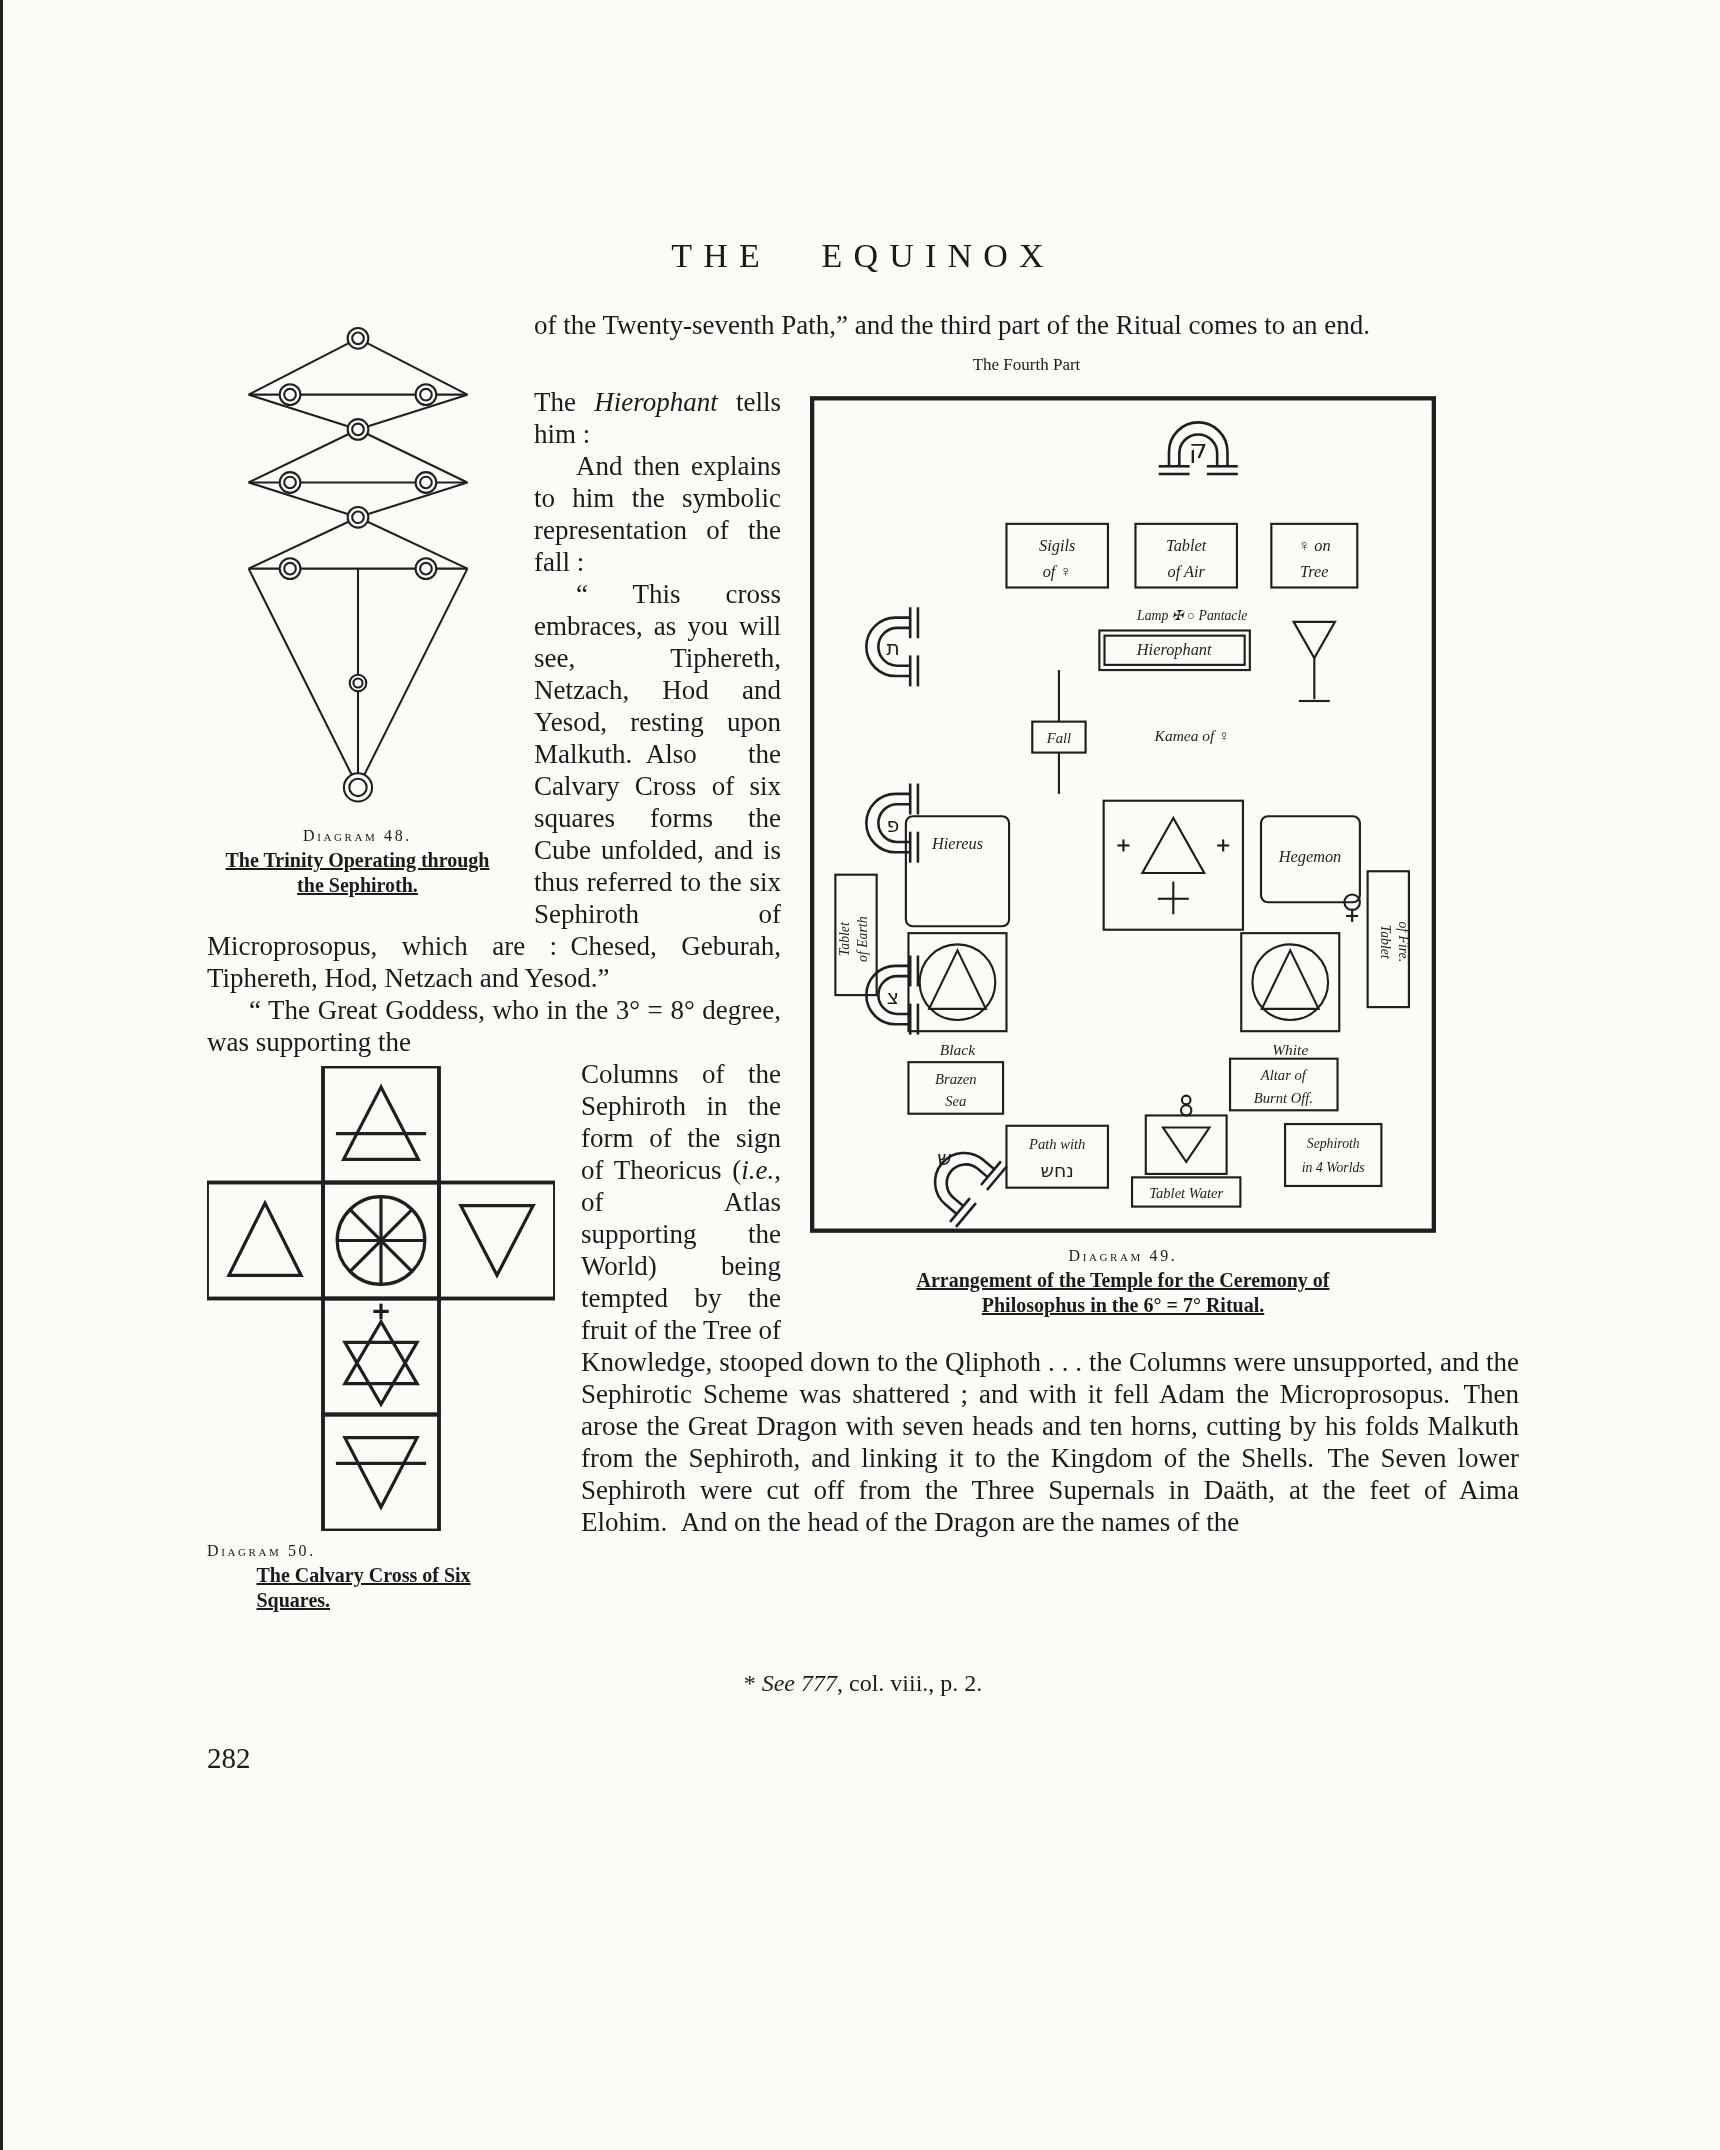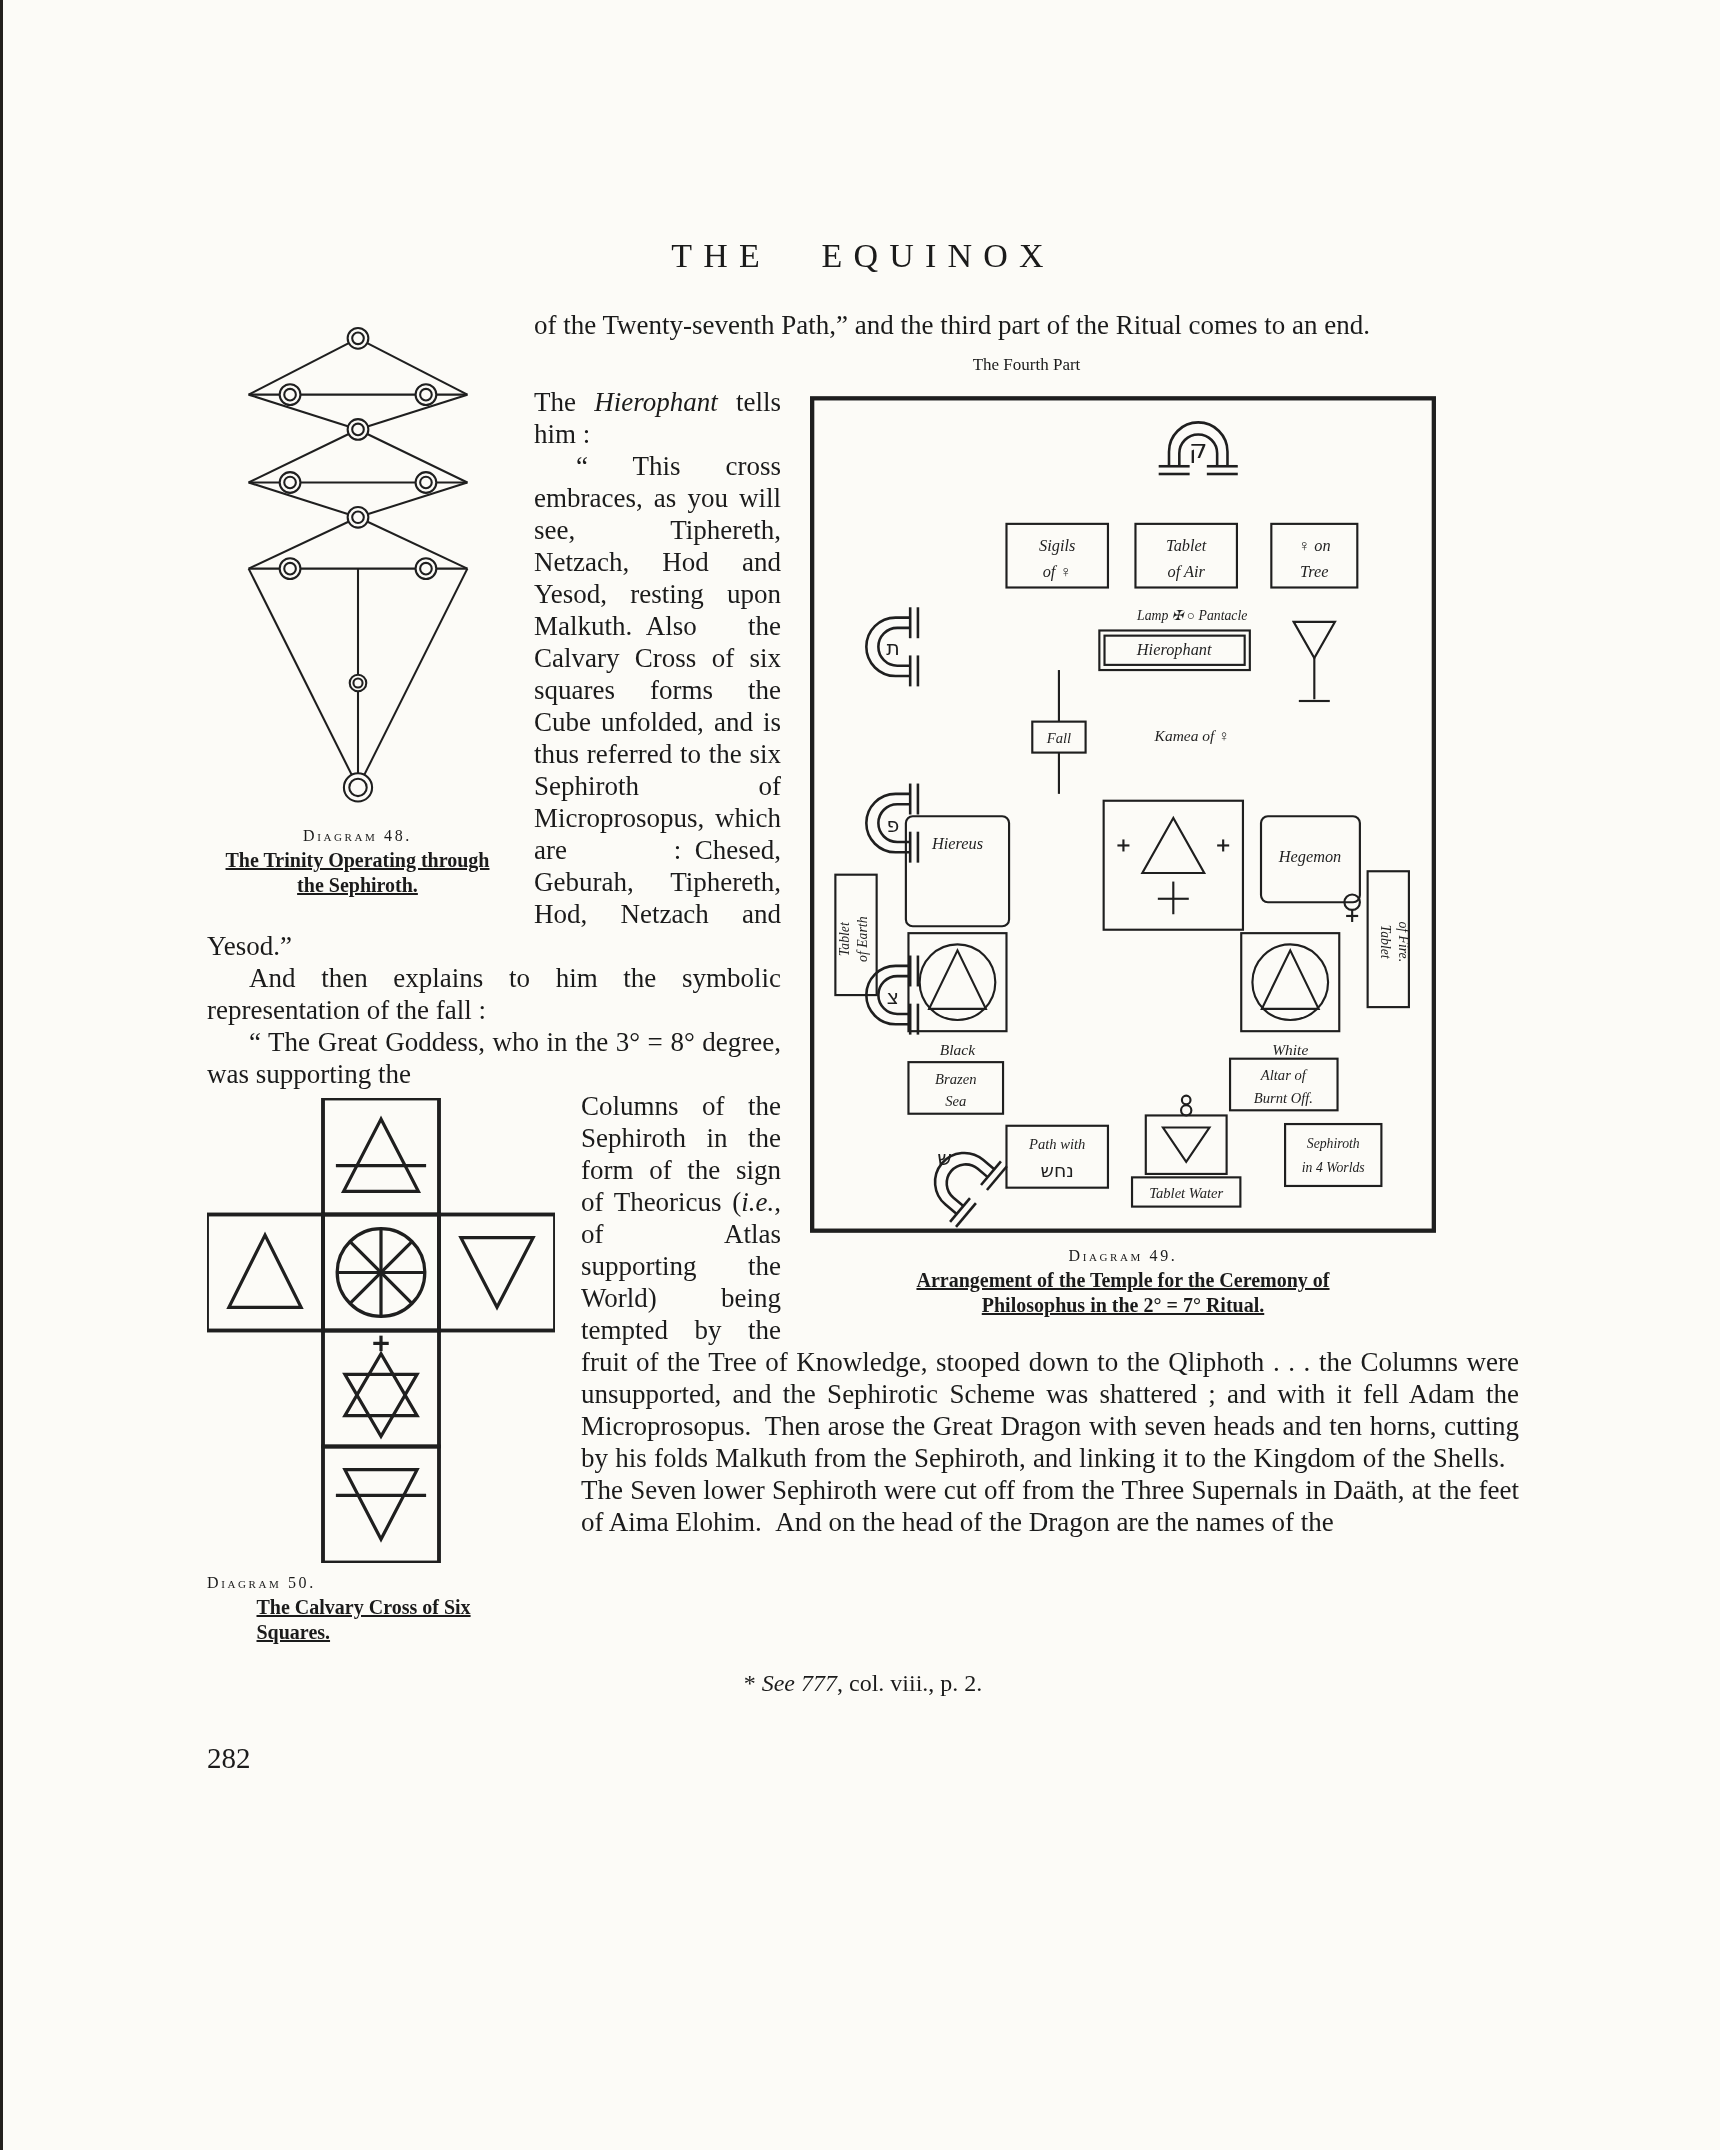--- a/index.html
+++ b/index.html
@@ -218,27 +218,27 @@
         <text x="291" y="879" font-size="17">Path with</text>
         <text x="291" y="912" font-size="22" class="heb">נחש</text>
         <text x="441" y="936" font-size="17">Tablet Water</text>
         <text x="612" y="878" font-size="16">Sephiroth</text>
         <text x="612" y="906" font-size="16">in 4 Worlds</text>
       </g>
     </svg>
     <figcaption>
       <div class="cap-title">Diagram 49.</div>
       <div class="cap-text">Arrangement of the Temple for the Ceremony of</div>
-      <div class="cap-text" style="margin-top:0;">Philosophus in the 2° = 7° Ritual.</div>
+      <div class="cap-text" style="margin-top:0;">Philosophus in the 6° = 7° Ritual.</div>
     </figcaption>
   </figure>
 
   <p><span>The </span><span class="it">Hierophant</span><span> tells him :</span></p>
+  <p class="indent"><span>And then explains to him the symbolic representation of the fall :</span></p>
   <p class="indent"><span>“ This cross embraces, as you will see, Tiphereth, Netzach, Hod and Yesod, resting upon Malkuth. Also the Calvary Cross of six squares forms the Cube unfolded, and is thus referred to the six Sephiroth of Microprosopus, which are : Chesed, Geburah, Tiphereth, Hod, Netzach and Yesod.”</span></p>
-  <p class="indent"><span>And then explains to him the symbolic representation of the fall :</span></p>
   <p class="indent"><span>“ The Great Goddess, who in the 3° = 8° degree, was supporting the</span></p>
 
   <figure class="fig50">
     <svg viewBox="0 0 270 360" width="348" height="465">
       <g stroke="#1f1f1f" stroke-width="3" fill="none">
         <rect x="90" y="0" width="90" height="90"></rect>
         <rect x="0" y="90" width="90" height="90"></rect>
         <rect x="90" y="90" width="90" height="90"></rect>
         <rect x="180" y="90" width="90" height="90"></rect>
         <rect x="90" y="180" width="90" height="90"></rect>

